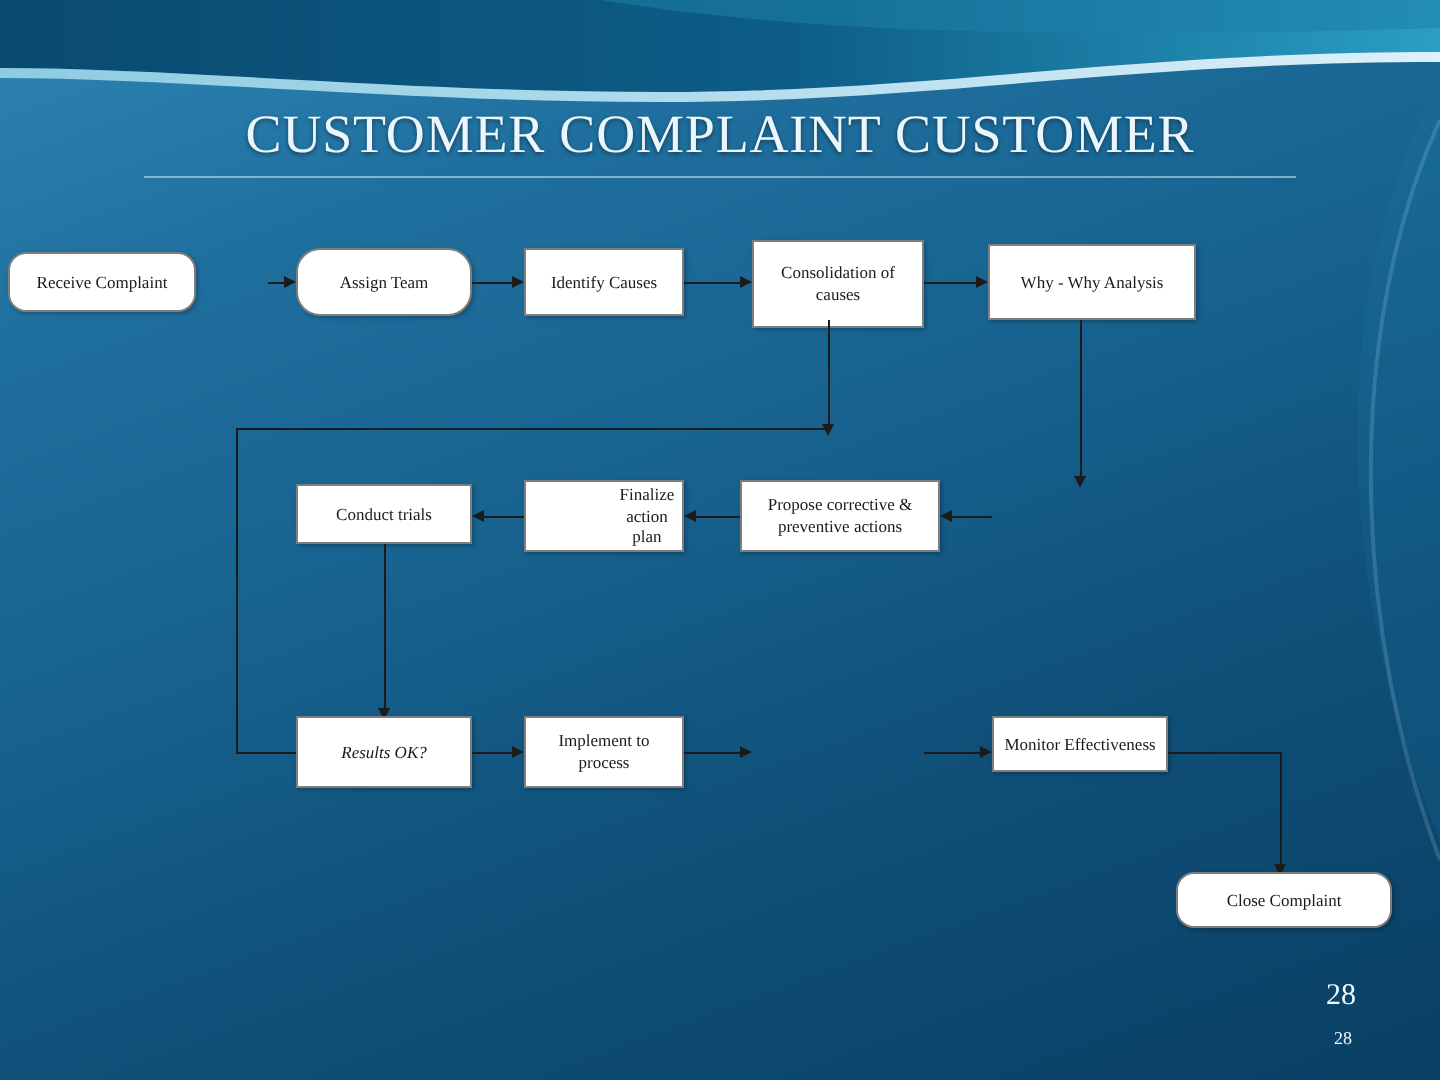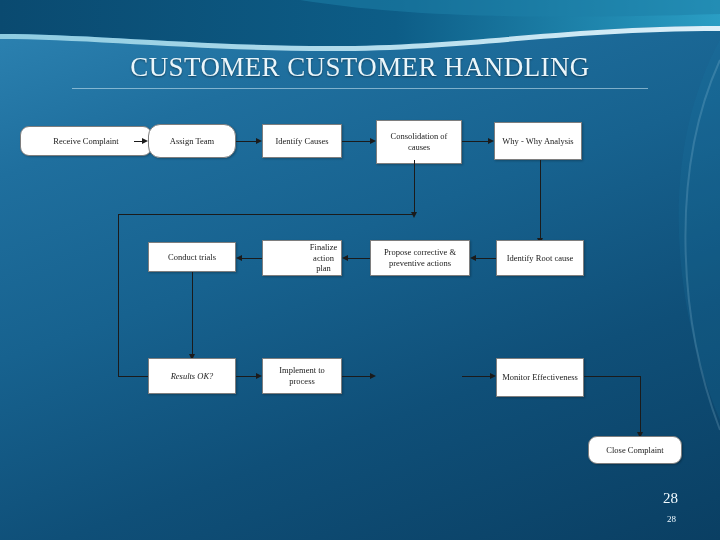--- a/index.html
+++ b/index.html
@@ -149,40 +149,40 @@
     </svg>
   </div>
 
   <div class="rightswoosh">
     <svg width="300" height="540" viewBox="0 0 300 540" xmlns="http://www.w3.org/2000/svg">
       <path d="M300,40 C240,150 250,300 300,420 L300,540 L300,540 Z" fill="#1b7ba6" opacity="0.18"></path>
       <path d="M300,60 C250,170 258,320 300,430" stroke="#bfe6f3" stroke-opacity="0.18" stroke-width="2" fill="none"></path>
     </svg>
   </div>
 
-  <div id="title">CUSTOMER CUSTOMER HANDLING</div>
+  <div id="title">CUSTOMER COMPLAINT CUSTOMER</div>
   <div id="title-underline"></div>
 
-  <div class="node rounded" style="left:20px; top:126px; width:132px; height:30px;">
+  <div class="node rounded" style="left:4px; top:126px; width:94px; height:30px;">
     <span>Receive Complaint</span>
   </div>
 
   <div class="node" style="left:148px; top:124px; width:88px; height:34px;border-radius:12px;">
     <span>Assign Team</span>
   </div>
 
   <div class="node" style="left:262px; top:124px; width:80px; height:34px;">
     <span>Identify Causes</span>
   </div>
 
   <div class="node" style="left:376px; top:120px; width:86px; height:44px;">
     <span>Consolidation of causes</span>
   </div>
 
-  <div class="node" style="left:494px; top:122px; width:88px; height:38px;">
+  <div class="node" style="left:494px; top:122px; width:104px; height:38px;">
     <span>Why - Why Analysis</span>
   </div>
 
   <div class="connector h" style="left:134px; top:141px; width:8px;"></div>
   <div class="arrowhead arrow-right" style="left:142px; top:137.5px;"></div>
 
   <div class="connector h" style="left:236px; top:141px; width:20px;"></div>
   <div class="arrowhead arrow-right" style="left:256px; top:137.5px;"></div>
 
   <div class="connector h" style="left:342px; top:141px; width:28px;"></div>
@@ -199,23 +199,20 @@
   </div>
 
   <div class="node" style="left:262px; top:240px; width:80px; height:36px;padding-left:46px;">
     <span>Finalize action plan</span>
   </div>
 
   <div class="node" style="left:370px; top:240px; width:100px; height:36px;">
     <span>Propose corrective &amp; preventive actions</span>
   </div>
 
-  <div class="node" style="left:496px; top:240px; width:88px; height:36px;">
-    <span>Identify Root cause</span>
-  </div>
 
   <div class="connector h" style="left:476px; top:258px; width:20px;"></div>
   <div class="arrowhead arrow-left" style="left:470px; top:254.5px;"></div>
 
   <div class="connector h" style="left:348px; top:258px; width:22px;"></div>
   <div class="arrowhead arrow-left" style="left:342px; top:254.5px;"></div>
 
   <div class="connector h" style="left:242px; top:258px; width:20px;"></div>
   <div class="arrowhead arrow-left" style="left:236px; top:254.5px;"></div>
 
@@ -224,21 +221,21 @@
 
   <div class="node" style="left:148px; top:358px; width:88px; height:36px;font-style:italic;">
     <span>Results OK?</span>
   </div>
 
   <div class="node" style="left:262px; top:358px; width:80px; height:36px;">
     <span>Implement to process</span>
   </div>
 
 
-  <div class="node" style="left:496px; top:358px; width:88px; height:39px;">
+  <div class="node" style="left:496px; top:358px; width:88px; height:28px;">
     <span>Monitor Effectiveness</span>
   </div>
 
   <div class="connector h" style="left:236px; top:376px; width:20px;"></div>
   <div class="arrowhead arrow-right" style="left:256px; top:372.5px;"></div>
 
   <div class="connector h" style="left:342px; top:376px; width:28px;"></div>
   <div class="arrowhead arrow-right" style="left:370px; top:372.5px;"></div>
 
   <div class="connector h" style="left:462px; top:376px; width:28px;"></div>
@@ -247,20 +244,20 @@
   <div class="connector h" style="left:118px; top:376px; width:30px;"></div>
   <div class="connector v" style="left:118px; top:214px; height:163px;"></div>
   <div class="connector h" style="left:118px; top:214px; width:296px;"></div>
   <div class="connector v" style="left:414px; top:160px; height:55px;"></div>
   <div class="arrowhead arrow-down" style="left:410.5px; top:212px;"></div>
 
   <div class="connector h" style="left:584px; top:376px; width:56px;"></div>
   <div class="connector v" style="left:640px; top:376px; height:56px;"></div>
   <div class="arrowhead arrow-down" style="left:636.5px; top:432px;"></div>
 
-  <div class="node rounded" style="left:588px; top:436px; width:94px; height:28px;">
+  <div class="node rounded" style="left:588px; top:436px; width:108px; height:28px;">
     <span>Close Complaint</span>
   </div>
 
   <div id="pagenum-big">28</div>
   <div id="pagenum-small">28</div>
 
 </div>
 
 </body></html>

